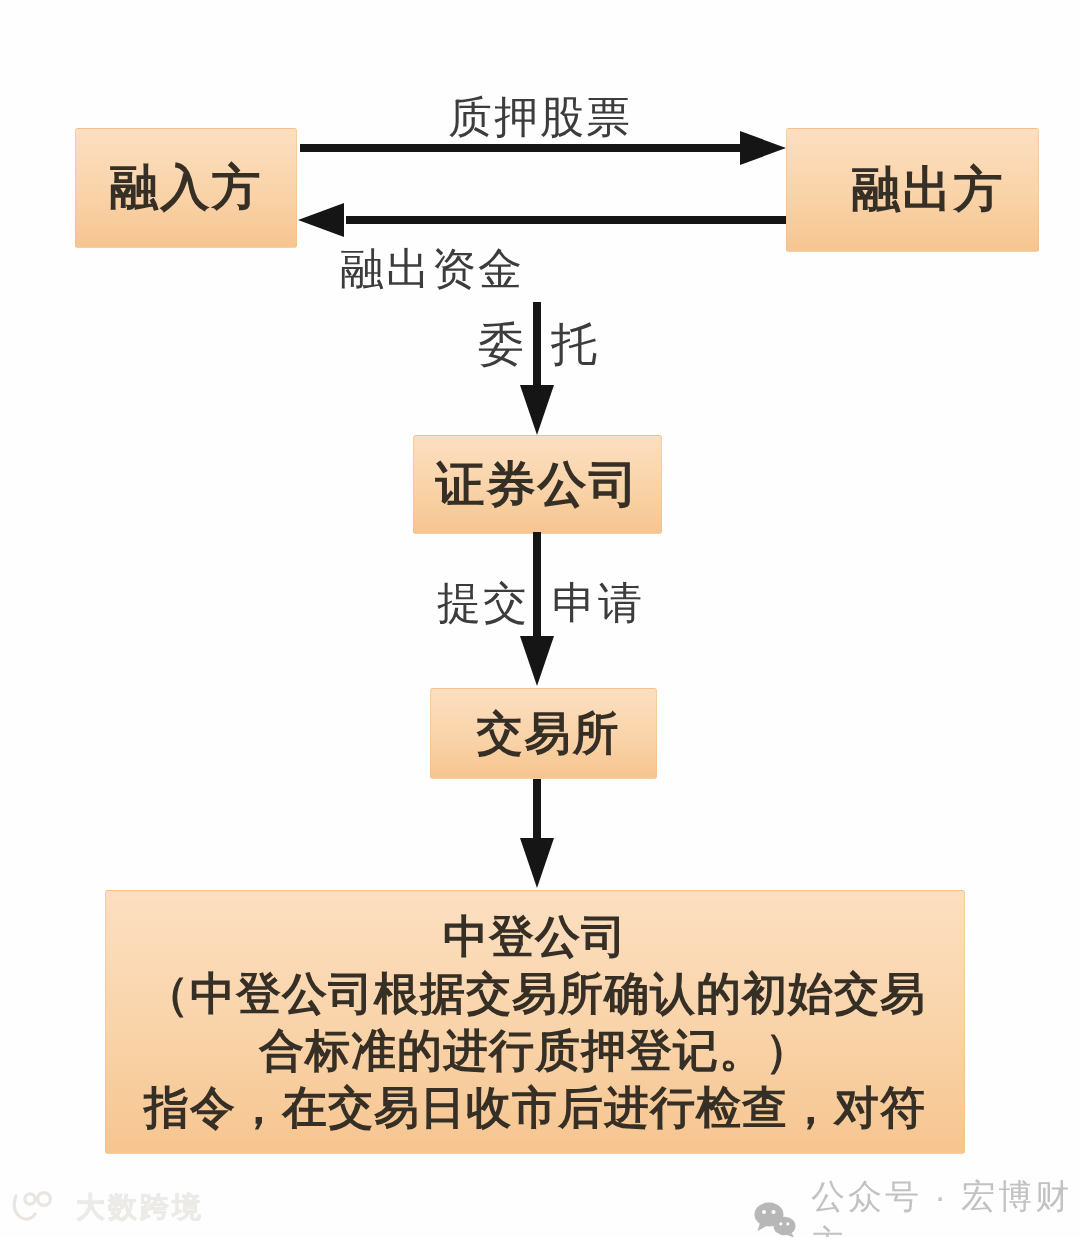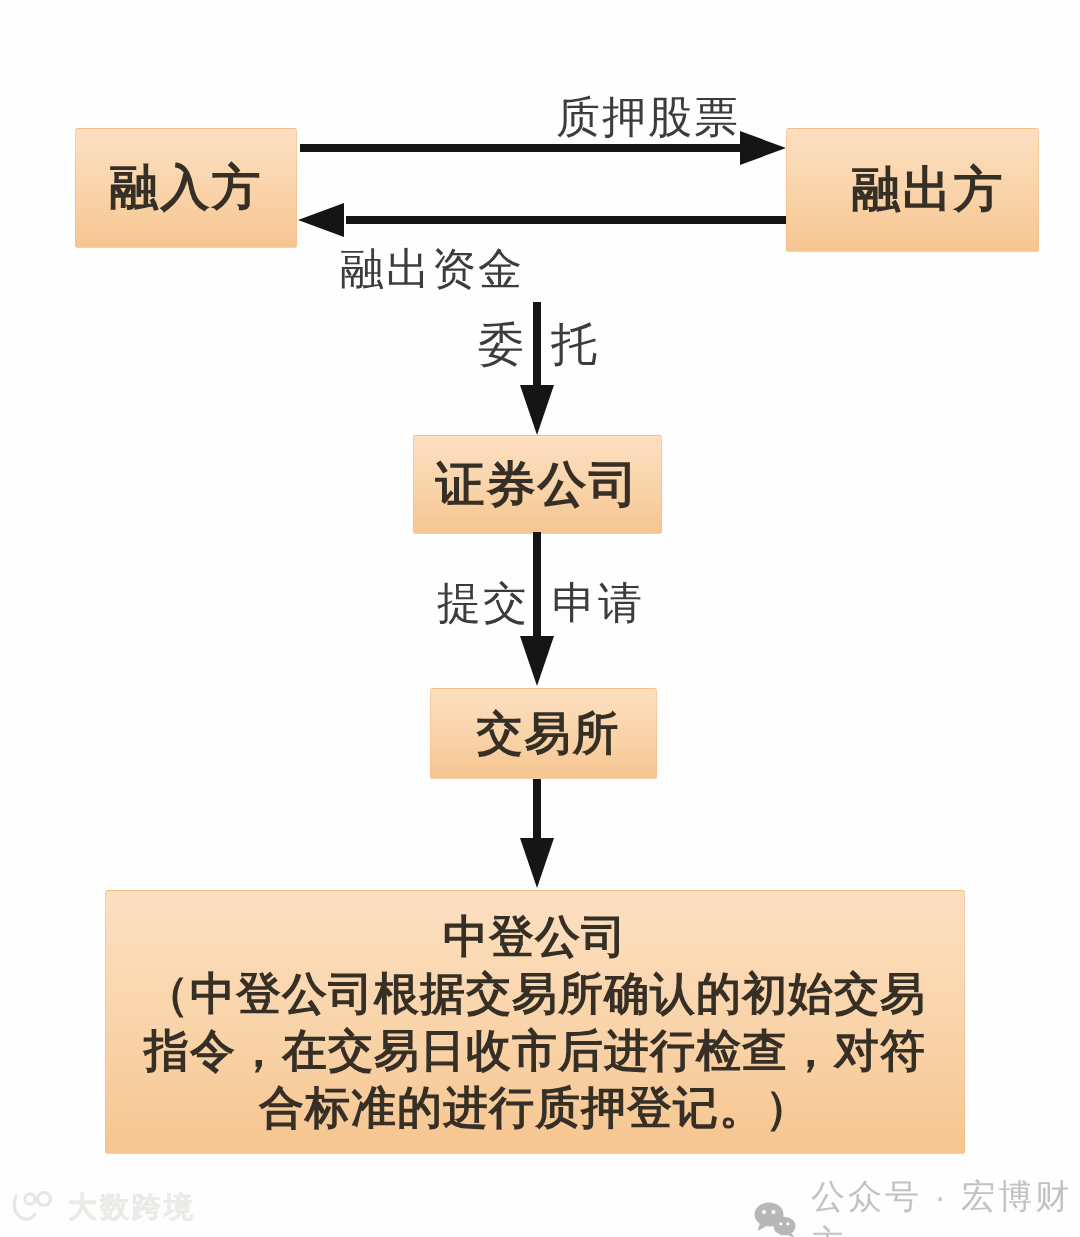--- a/index.html
+++ b/index.html
@@ -37,21 +37,21 @@
   #csdc-box{
     flex-direction:column;
     font-size:45px;
     line-height:57px;
     letter-spacing:1px;
     text-align:center;
     font-weight:600;
   }
   .wm-left{
     position:absolute;left:10px;top:1188px;
-    display:flex;align-items:center;gap:12px;
+    display:flex;align-items:center;gap:20px;
     color:#edebe8;
     font-size:29px;font-weight:700;letter-spacing:3px;
     text-shadow:0 0 1px #dcd9d5;
   }
   .wm-right{
     position:absolute;left:753px;top:1174px;
     display:flex;align-items:center;gap:14px;
     color:#c2c2c2;
     font-size:34px;font-weight:500;letter-spacing:3px;
   }
@@ -62,21 +62,21 @@
 <div id="canvas">
 
   <div class="node" style="left:75px;top:128px;width:220px;height:118px;font-size:49px;">
     <span>融入方</span>
   </div>
 
   <div class="node" style="left:786px;top:128px;width:220px;height:122px;font-size:49px;padding-left:31px;">
     <span>融出方</span>
   </div>
 
-  <div class="edge-label" style="left:340px;top:88px;width:400px;text-align:right;">质押股票</div>
+  <div class="edge-label" style="left:340px;top:88px;width:400px;text-align:center;">质押股票</div>
   <div class="hline" style="left:300px;top:144px;width:442px;"></div>
   <div class="tri tri-right" style="left:740px;top:131px;"></div>
 
   <div class="hline" style="left:346px;top:216px;width:440px;"></div>
   <div class="tri tri-left" style="left:298px;top:203px;"></div>
   <div class="edge-label" style="left:340px;top:240px;width:400px;text-align:left;">融出资金</div>
 
   <div class="edge-label" style="left:478px;top:314px;font-size:46px;">委</div>
   <div class="edge-label" style="left:551px;top:314px;font-size:46px;">托</div>
   <div class="vline" style="left:533px;top:302px;height:85px;"></div>
@@ -94,22 +94,22 @@
   <div class="node" style="left:430px;top:688px;width:215px;height:89px;font-size:46px;padding-left:10px;">
     <span>交易所</span>
   </div>
 
   <div class="vline" style="left:533px;top:779px;height:60px;"></div>
   <div class="tri tri-down" style="left:520px;top:838px;"></div>
 
   <div class="node" id="csdc-box" style="left:105px;top:890px;width:858px;height:262px;">
     <div>中登公司</div>
     <div>（中登公司根据交易所确认的初始交易</div>
+    <div>合标准的进行质押登记。）</div>
     <div>指令，在交易日收市后进行检查，对符</div>
-    <div>合标准的进行质押登记。）</div>
   </div>
 
   <div class="wm-left">
     <span style="display:inline-flex;">
       <svg width="46" height="36" viewBox="0 0 46 36" fill="none" stroke="#e9e6e2" stroke-width="3.2" stroke-linecap="round">
         <path d="M6 6 C3 14, 4 22, 10 27 C16 31, 22 29, 25 24"></path>
         <circle cx="20" cy="9" r="5.2"></circle>
         <circle cx="34" cy="9" r="6.4"></circle>
       </svg>
     </span>

